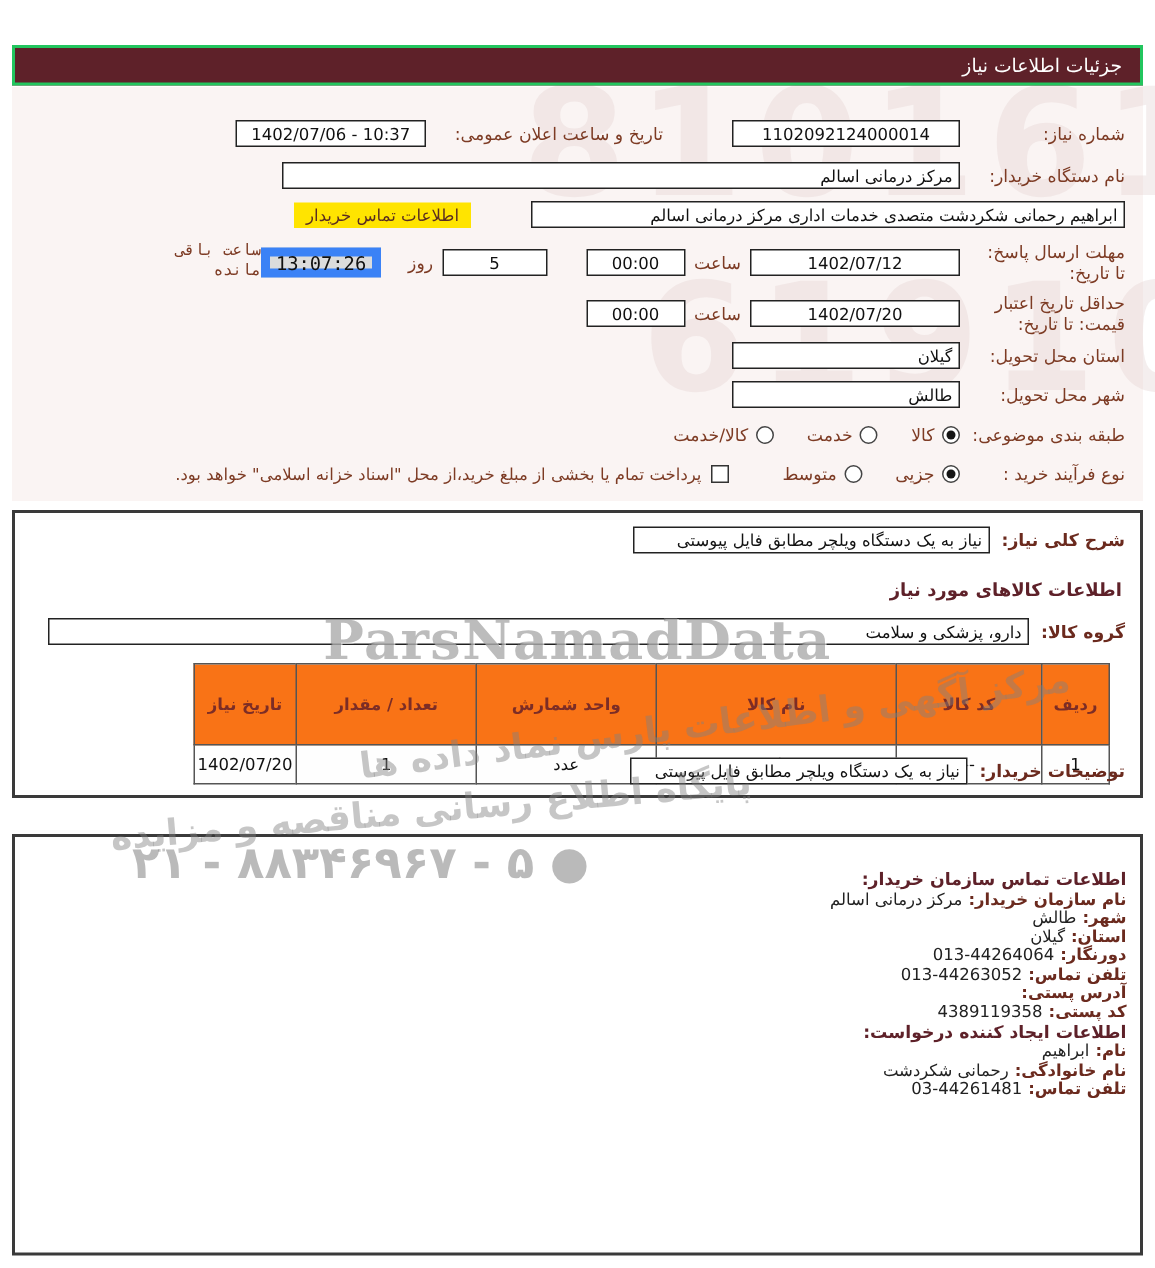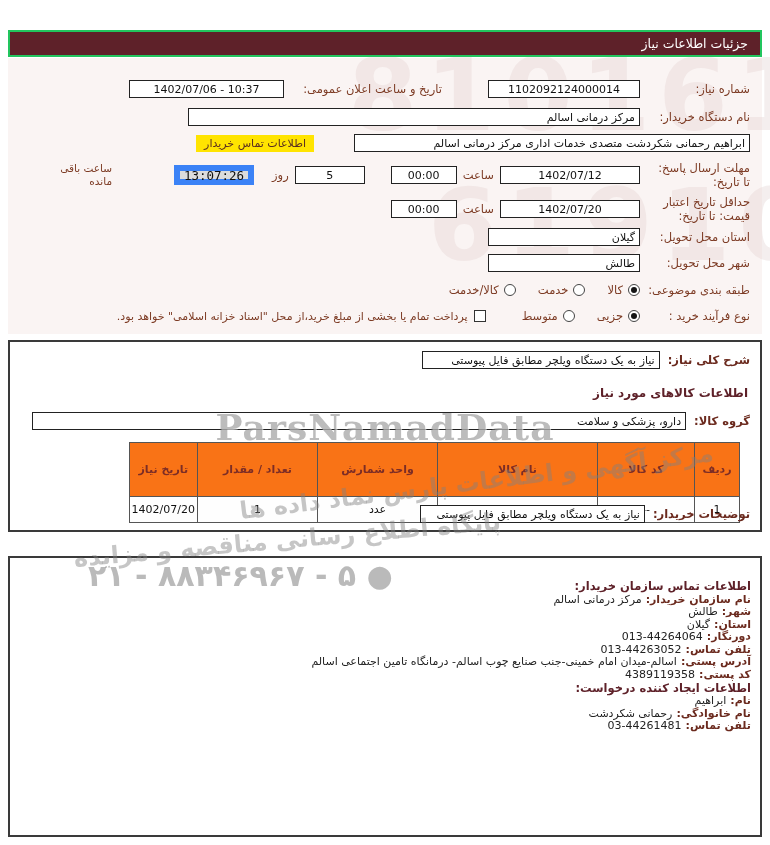--- a/index.html
+++ b/index.html
@@ -26,21 +26,21 @@
   .flabel{color:#7d3b24;font-size:11.5px;text-align:right;margin-left:8px;line-height:1.25;}
   .w102{width:102px;flex:none;}
   .fin{height:18px;border:1px solid #222;background:#fff;font-family:"DejaVu Sans",sans-serif;font-size:11px;
     padding:0 4px;box-sizing:border-box;color:#111;}
   .center{text-align:center;direction:ltr;}
   .rtlval{text-align:right;direction:rtl;}
   .hlabel{color:#7d3b24;font-size:11.5px;margin:0 6px;flex:none;}
   .daysin{width:70px;margin-right:26px;}
   .timer{width:80px;height:20px;background:#dcdcdc;border:6px solid #3b82f6;display:flex;align-items:center;justify-content:center;
     font-family:"DejaVu Sans Mono",monospace;font-size:12.5px;color:#111;direction:ltr;margin-right:12px;flex:none;box-sizing:border-box;}
-  .remaining{width:60px;font-size:10.5px;color:#7d3b24;line-height:1.2;margin-right:62px;text-align:right;}
+  .remaining{width:60px;font-size:10.5px;color:#7d3b24;line-height:1.2;text-align:right;font-family:Liberation Mono, monospace;}
   .link{background:#ffe400;color:#5a2d20;font-size:11px;padding:2px 8px;margin-right:40px;cursor:pointer;flex:none;}
   .rgroup{display:flex;align-items:center;gap:5px;margin-left:22px;cursor:pointer;}
   .rlabel{color:#7d3b24;font-size:11.5px;}
   .radio{width:12px;height:12px;border:1px solid #444;border-radius:50%;background:#fff;position:relative;flex:none;box-sizing:border-box;}
   .radio.checked::after{content:"";position:absolute;left:2px;top:2px;right:2px;bottom:2px;background:#151515;border-radius:50%;}
   .checkbox{width:12px;height:12px;border:1px solid #333;background:#fff;flex:none;margin-right:14px;margin-left:6px;box-sizing:border-box;cursor:pointer;}
   .note{color:#7d3b24;font-size:11px;}
   
   .section{position:absolute;left:8px;right:8px;border:2px solid #3a3a3a;box-sizing:border-box;z-index:10;background:transparent;}
   .s2{top:340px;height:192px;}
@@ -83,21 +83,21 @@
   <div class="titlebar layer">
     <span>جزئیات اطلاعات نیاز</span>
   </div>
 
   <div class="form">
 
     <div class="frow" style="top:78px">
       <span class="flabel w102">شماره نیاز:</span>
       <input class="fin center" style="width: 152px;" readonly="" value="1102092124000014">
       <span class="flabel" style="margin-right:46px;width:150px;flex:none">تاریخ و ساعت اعلان عمومی:</span>
-      <input class="fin center" style="width: 155px;" readonly="" value="1402/07/06 - 10:37">
+      <input class="fin center" style="width: 127px;" readonly="" value="1402/07/06 - 10:37">
     </div>
 
     <div class="frow" style="top:106px">
       <span class="flabel w102">نام دستگاه خریدار:</span>
       <input class="fin rtlval" style="width: 452px;" readonly="" value="مرکز درمانی اسالم">
     </div>
 
     <div class="frow" style="top:132px">
       <input class="fin rtlval" style="width: 396px;" readonly="" value="ابراهیم رحمانی شکردشت متصدی خدمات اداری مرکز درمانی اسالم">
       <span class="link">اطلاعات تماس خریدار</span>
@@ -222,21 +222,20 @@
     <div class="cline">
       <span class="clabel">دورنگار:</span>
       <span class="cvalue">013-44264064</span>
     </div>
     <div class="cline">
       <span class="clabel">تلفن تماس:</span>
       <span class="cvalue">013-44263052</span>
     </div>
     <div class="cline">
       <span class="clabel">آدرس پستی:</span>
-      <span class="cvalue">اسالم-میدان امام خمینی-جنب صنایع چوب اسالم- درمانگاه تامین اجتماعی اسالم</span>
     </div>
     <div class="cline">
       <span class="clabel">کد پستی:</span>
       <span class="cvalue">4389119358</span>
     </div>
 
     <div class="cline chead">اطلاعات ایجاد کننده درخواست:</div>
 
     <div class="cline">
       <span class="clabel">نام:</span>

